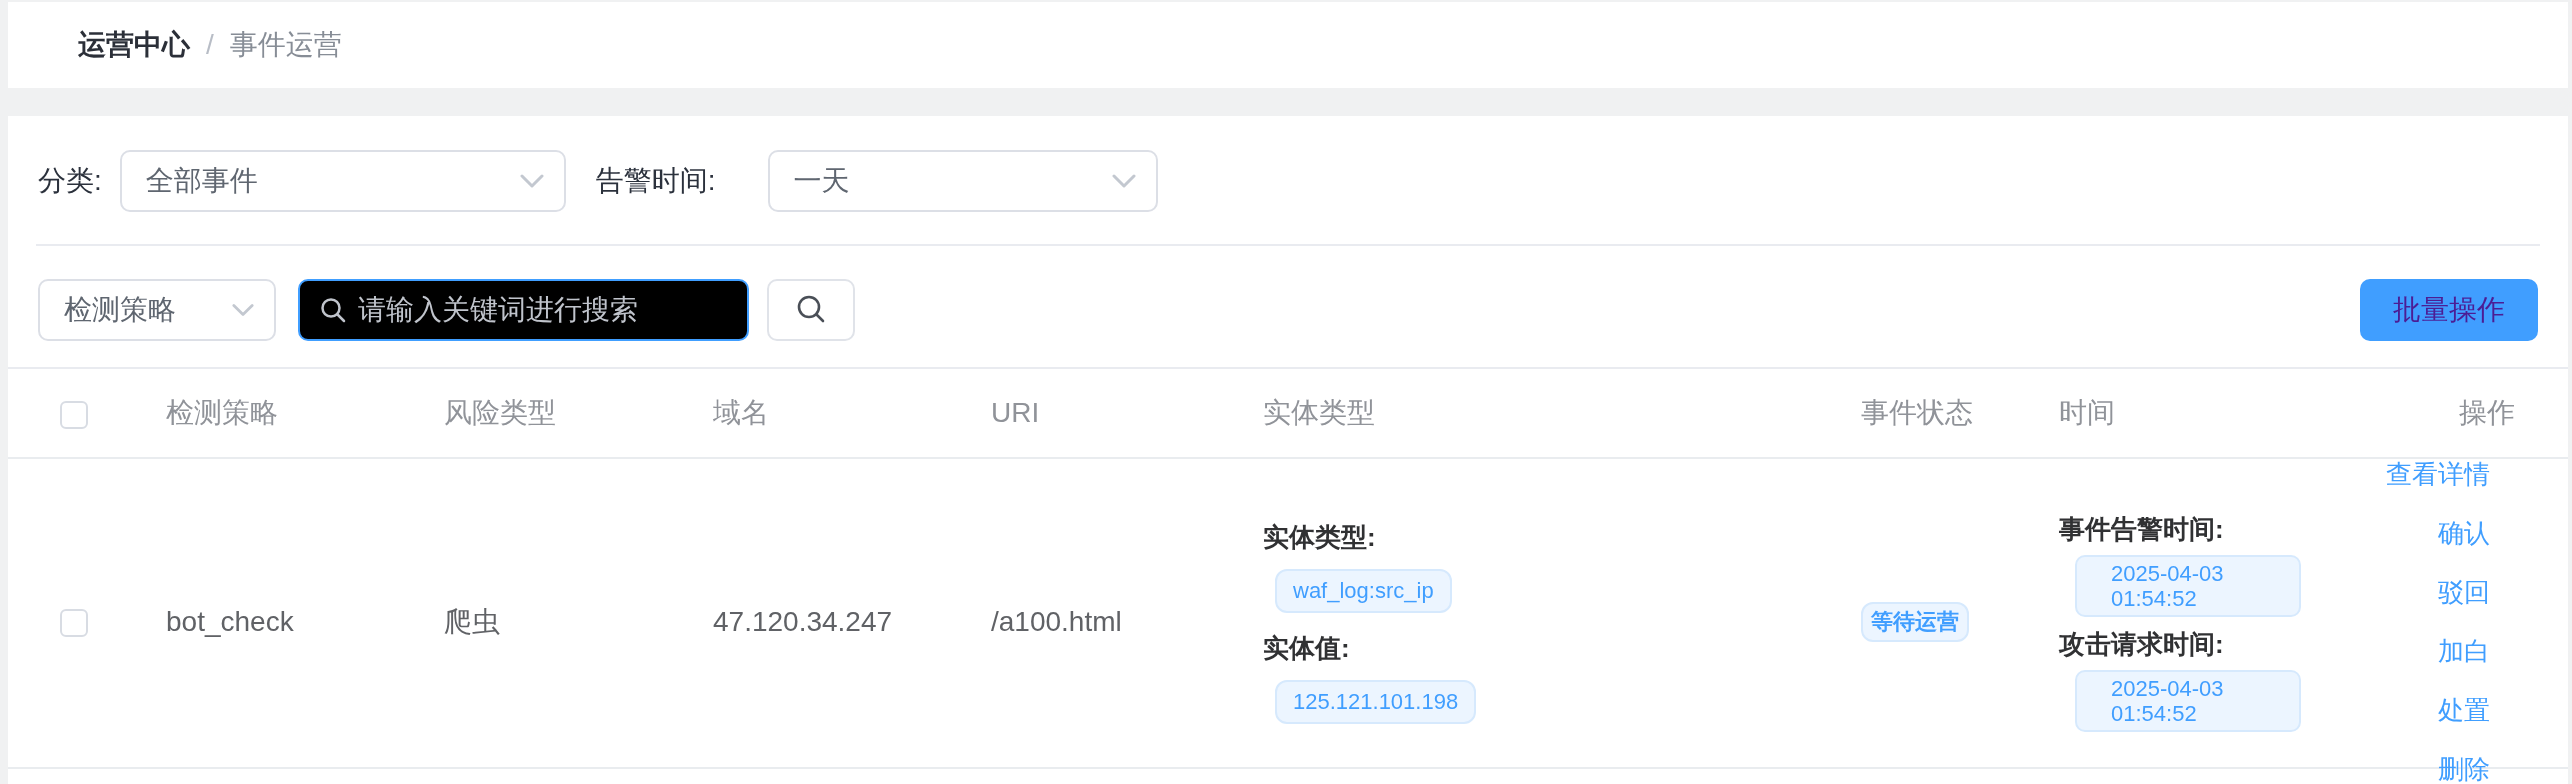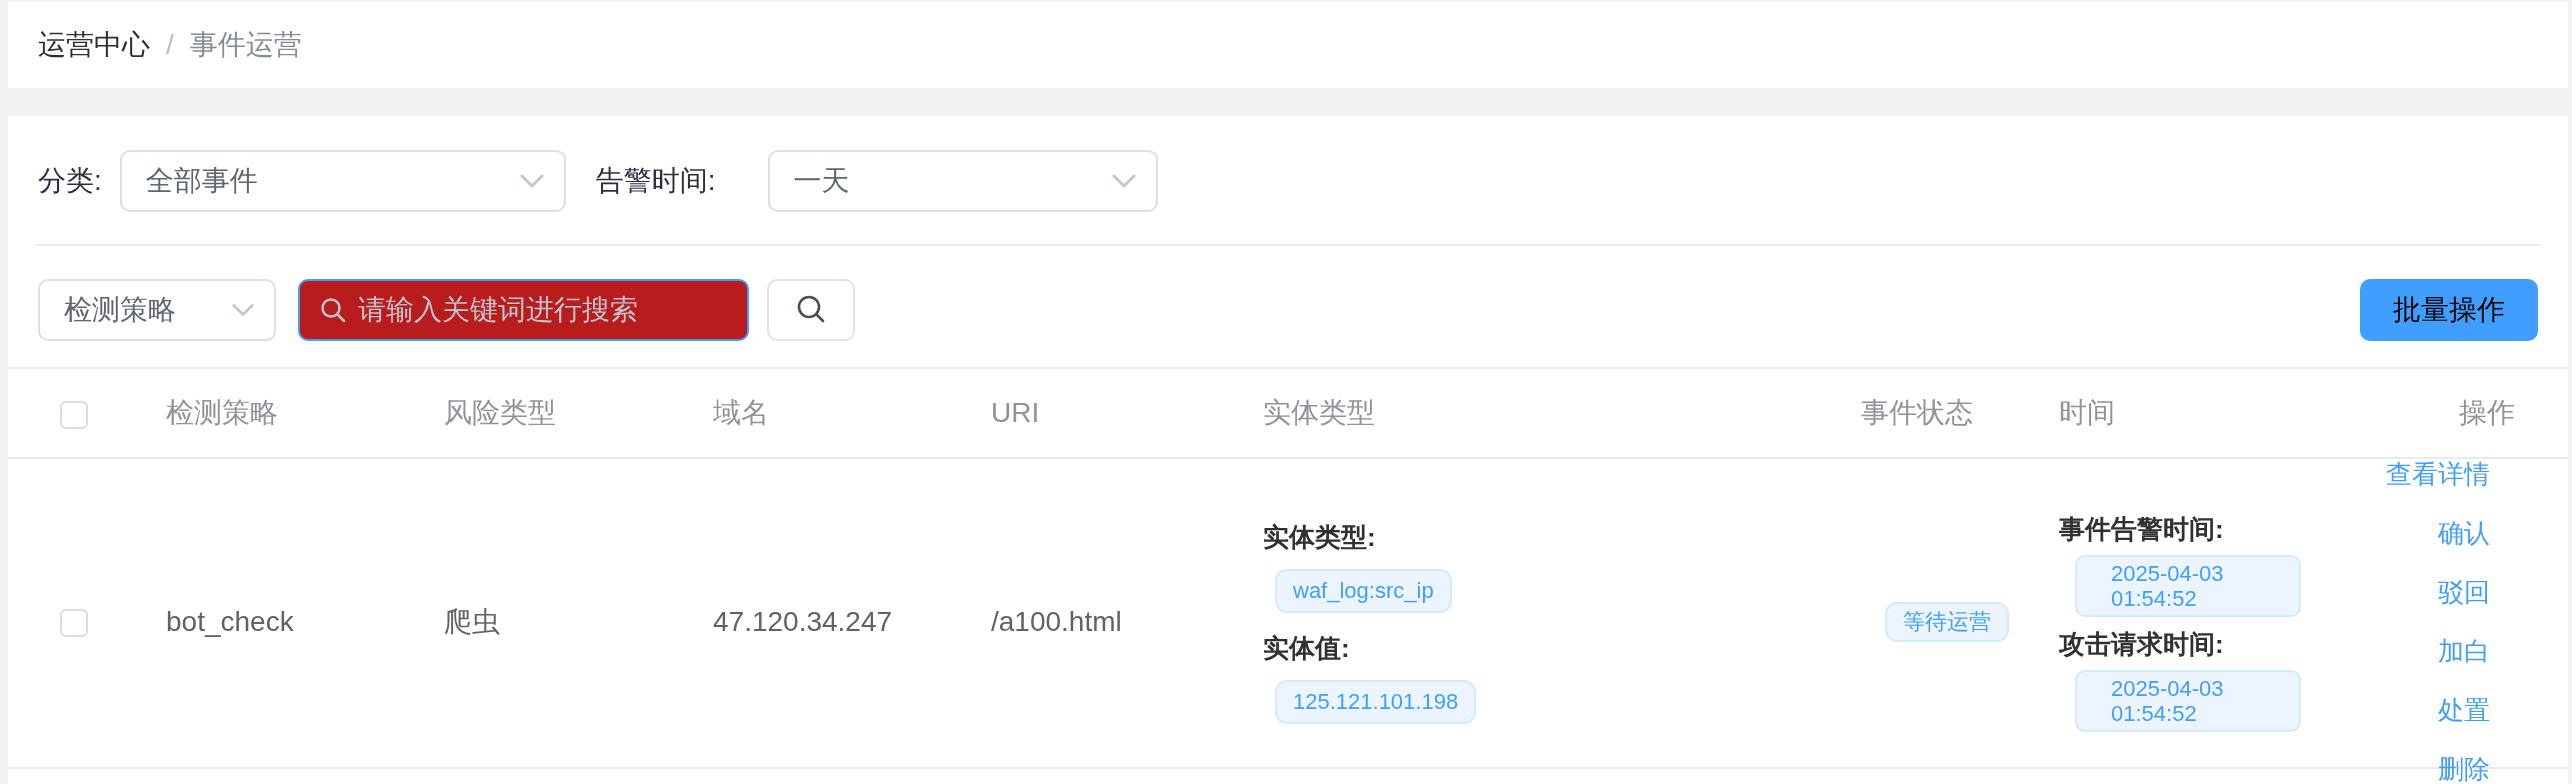--- a/index.html
+++ b/index.html
@@ -9,21 +9,21 @@
     background:#f0f1f2;
     color:#606266;
     font-size:28px;
     position:relative;
   }
   
   .topbar {
     position:absolute; left:8px; right:4px; top:2px; height:86px;
     background:#ffffff; display:flex; align-items:center; padding-left:30px;
   }
-  .crumb-first { color:#2b2f38; font-weight:400; font-size:28px; }
+  .crumb-first { color:#2b2f38; font-weight:700; font-size:28px;margin-left:40px; }
   .crumb-sep   { color:#b8bdc6; margin:0 16px; font-size:28px; }
   .crumb-last  { color:#878d96; font-size:28px; }
 
   
   .panel {
     position:absolute; left:8px; right:4px; top:116px; bottom:-20px;
     background:#ffffff;
   }
 
   
@@ -38,30 +38,30 @@
   }
   .select .chev { position:absolute; right:20px; top:50%; transform:translateY(-50%); }
   .w446 { width:446px; } .w450 { width:390px;margin-left:34px; } .w238 { width:238px; }
 
   .divider { border-top:2px solid #e9ebf0; margin:32px 28px 0 28px; }
 
   
   .toolbar-row { display:flex; align-items:center; margin-top:33px; padding:0 30px; height:62px; }
   .search-input {
     width:451px; height:62px; margin-left:22px; border:2px solid #409eff; border-radius:10px;
-    display:flex; align-items:center; padding:0 18px; background:#b91c1c; cursor:text;
+    display:flex; align-items:center; padding:0 18px; background:#000000; cursor:text;
   }
   .search-input .ph { color:#c0c4cc; font-size:28px; margin-left:10px; white-space:nowrap; overflow:hidden; }
   .icon-btn {
     width:88px; height:62px; margin-left:18px; border:2px solid #e0e3e9; border-radius:10px;
     background:#fff; display:flex; align-items:center; justify-content:center; cursor:pointer;
   }
   .spacer { flex:1; }
   .primary-btn {
-    min-width:178px; height:62px; background:#409eff; color:#000000; border:none; border-radius:10px;
+    min-width:178px; height:62px; background:#409eff; color:#4c1d95; border:none; border-radius:10px;
     font-size:28px; font-family:inherit; display:flex; align-items:center; justify-content:center;
     padding:0 32px; cursor:pointer;
   }
 
   
   .table { margin-top:26px; }
   .tgrid {
     display:grid;
     grid-template-columns:158px 278px 269px 278px 272px 598px 198px 272px minmax(0,1fr);
   }
@@ -77,21 +77,21 @@
     background:#fff; cursor:pointer; vertical-align:middle;
   }
   .th-actions { justify-self:end; padding-right:53px; }
 
   .mini-label { color:#303133; font-weight:600; font-size:26px; white-space:nowrap; }
   .tag {
     display:inline-flex; align-items:center; background:#ecf5ff; border:2px solid #d6e9fd;
     color:#409eff; border-radius:12px; font-size:22px; width:fit-content; cursor:default;
   }
   .tag-entity { height:44px; padding:0 16px; margin-left:12px; }
-  .tag-status { padding:3px 16px; margin-left:24px; }
+  .tag-status { padding:3px 8px; margin-left:0;font-weight:bold; }
   .tag-date {
     width:226px; padding:4px 12px 4px 34px; margin-left:16px; line-height:25px;
     border-radius:10px; display:block; word-spacing:60px; 
     white-space:normal;
   }
   .cell-stack { display:flex; flex-direction:column; justify-content:center; height:100%; }
   .gap14 { margin-top:14px; } .gap18 { margin-top:18px; } .gap8 { margin-top:8px; } .gap10 { margin-top:10px; }
 
   .cell-actions {
     height:100%; display:flex; flex-direction:column; justify-content:center; align-items:flex-end;

